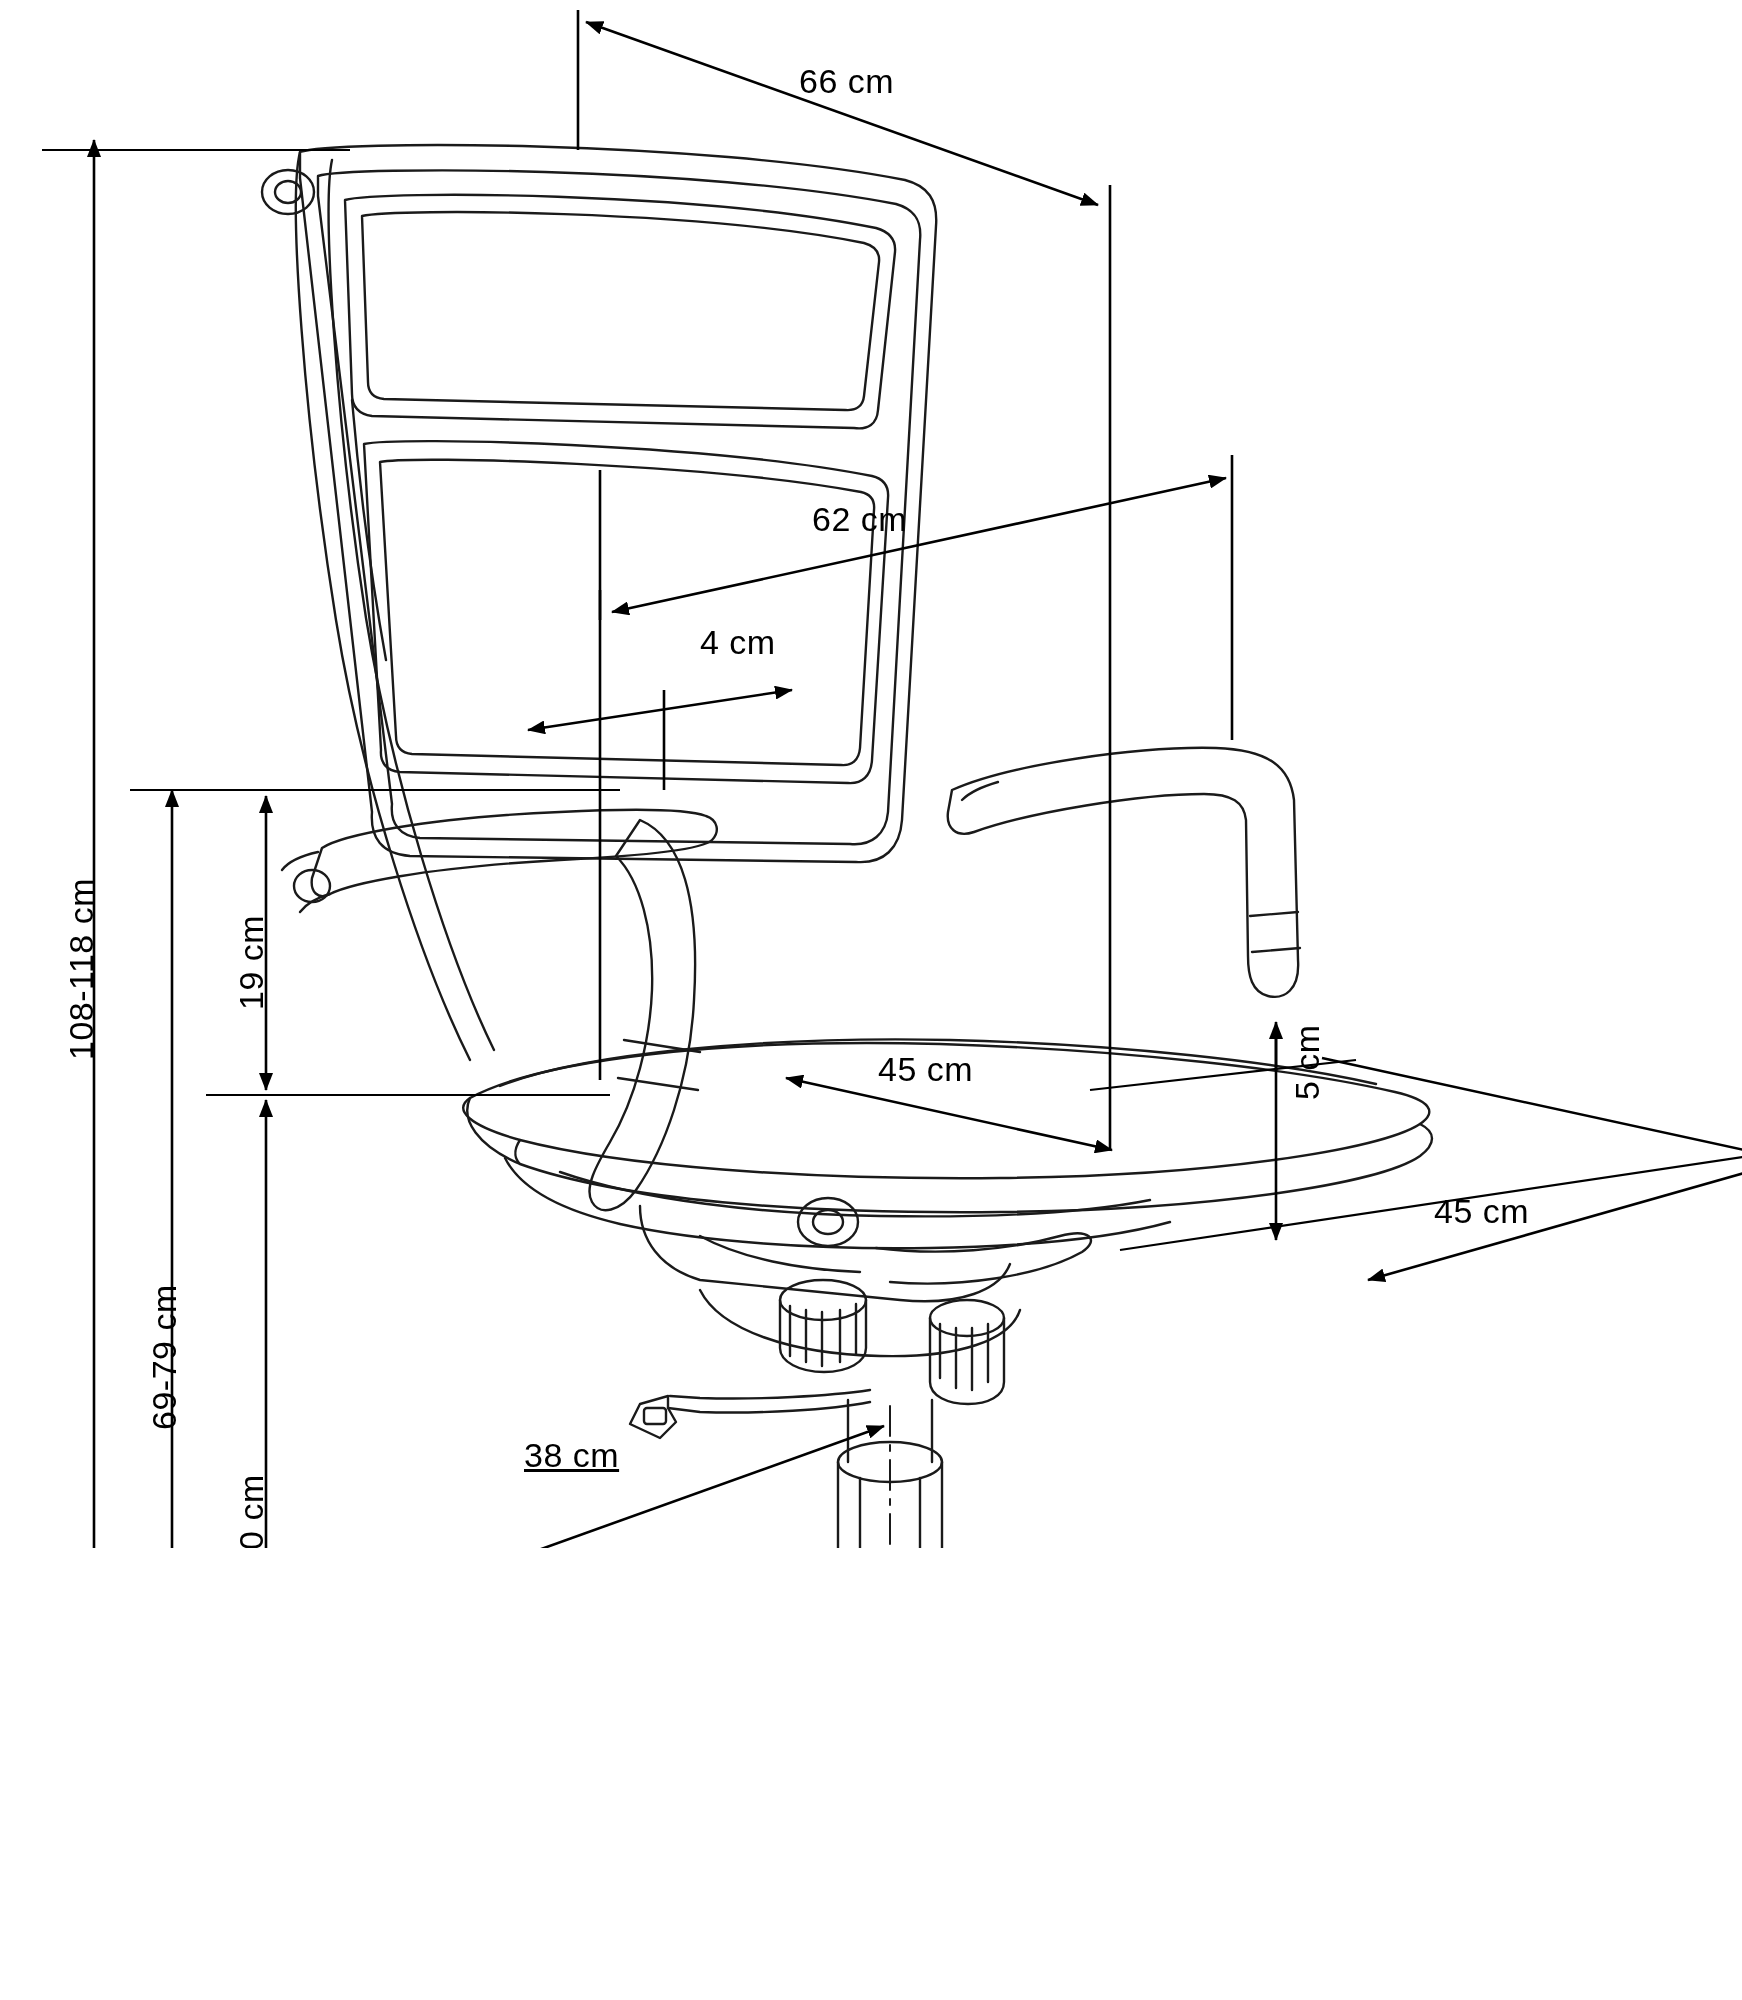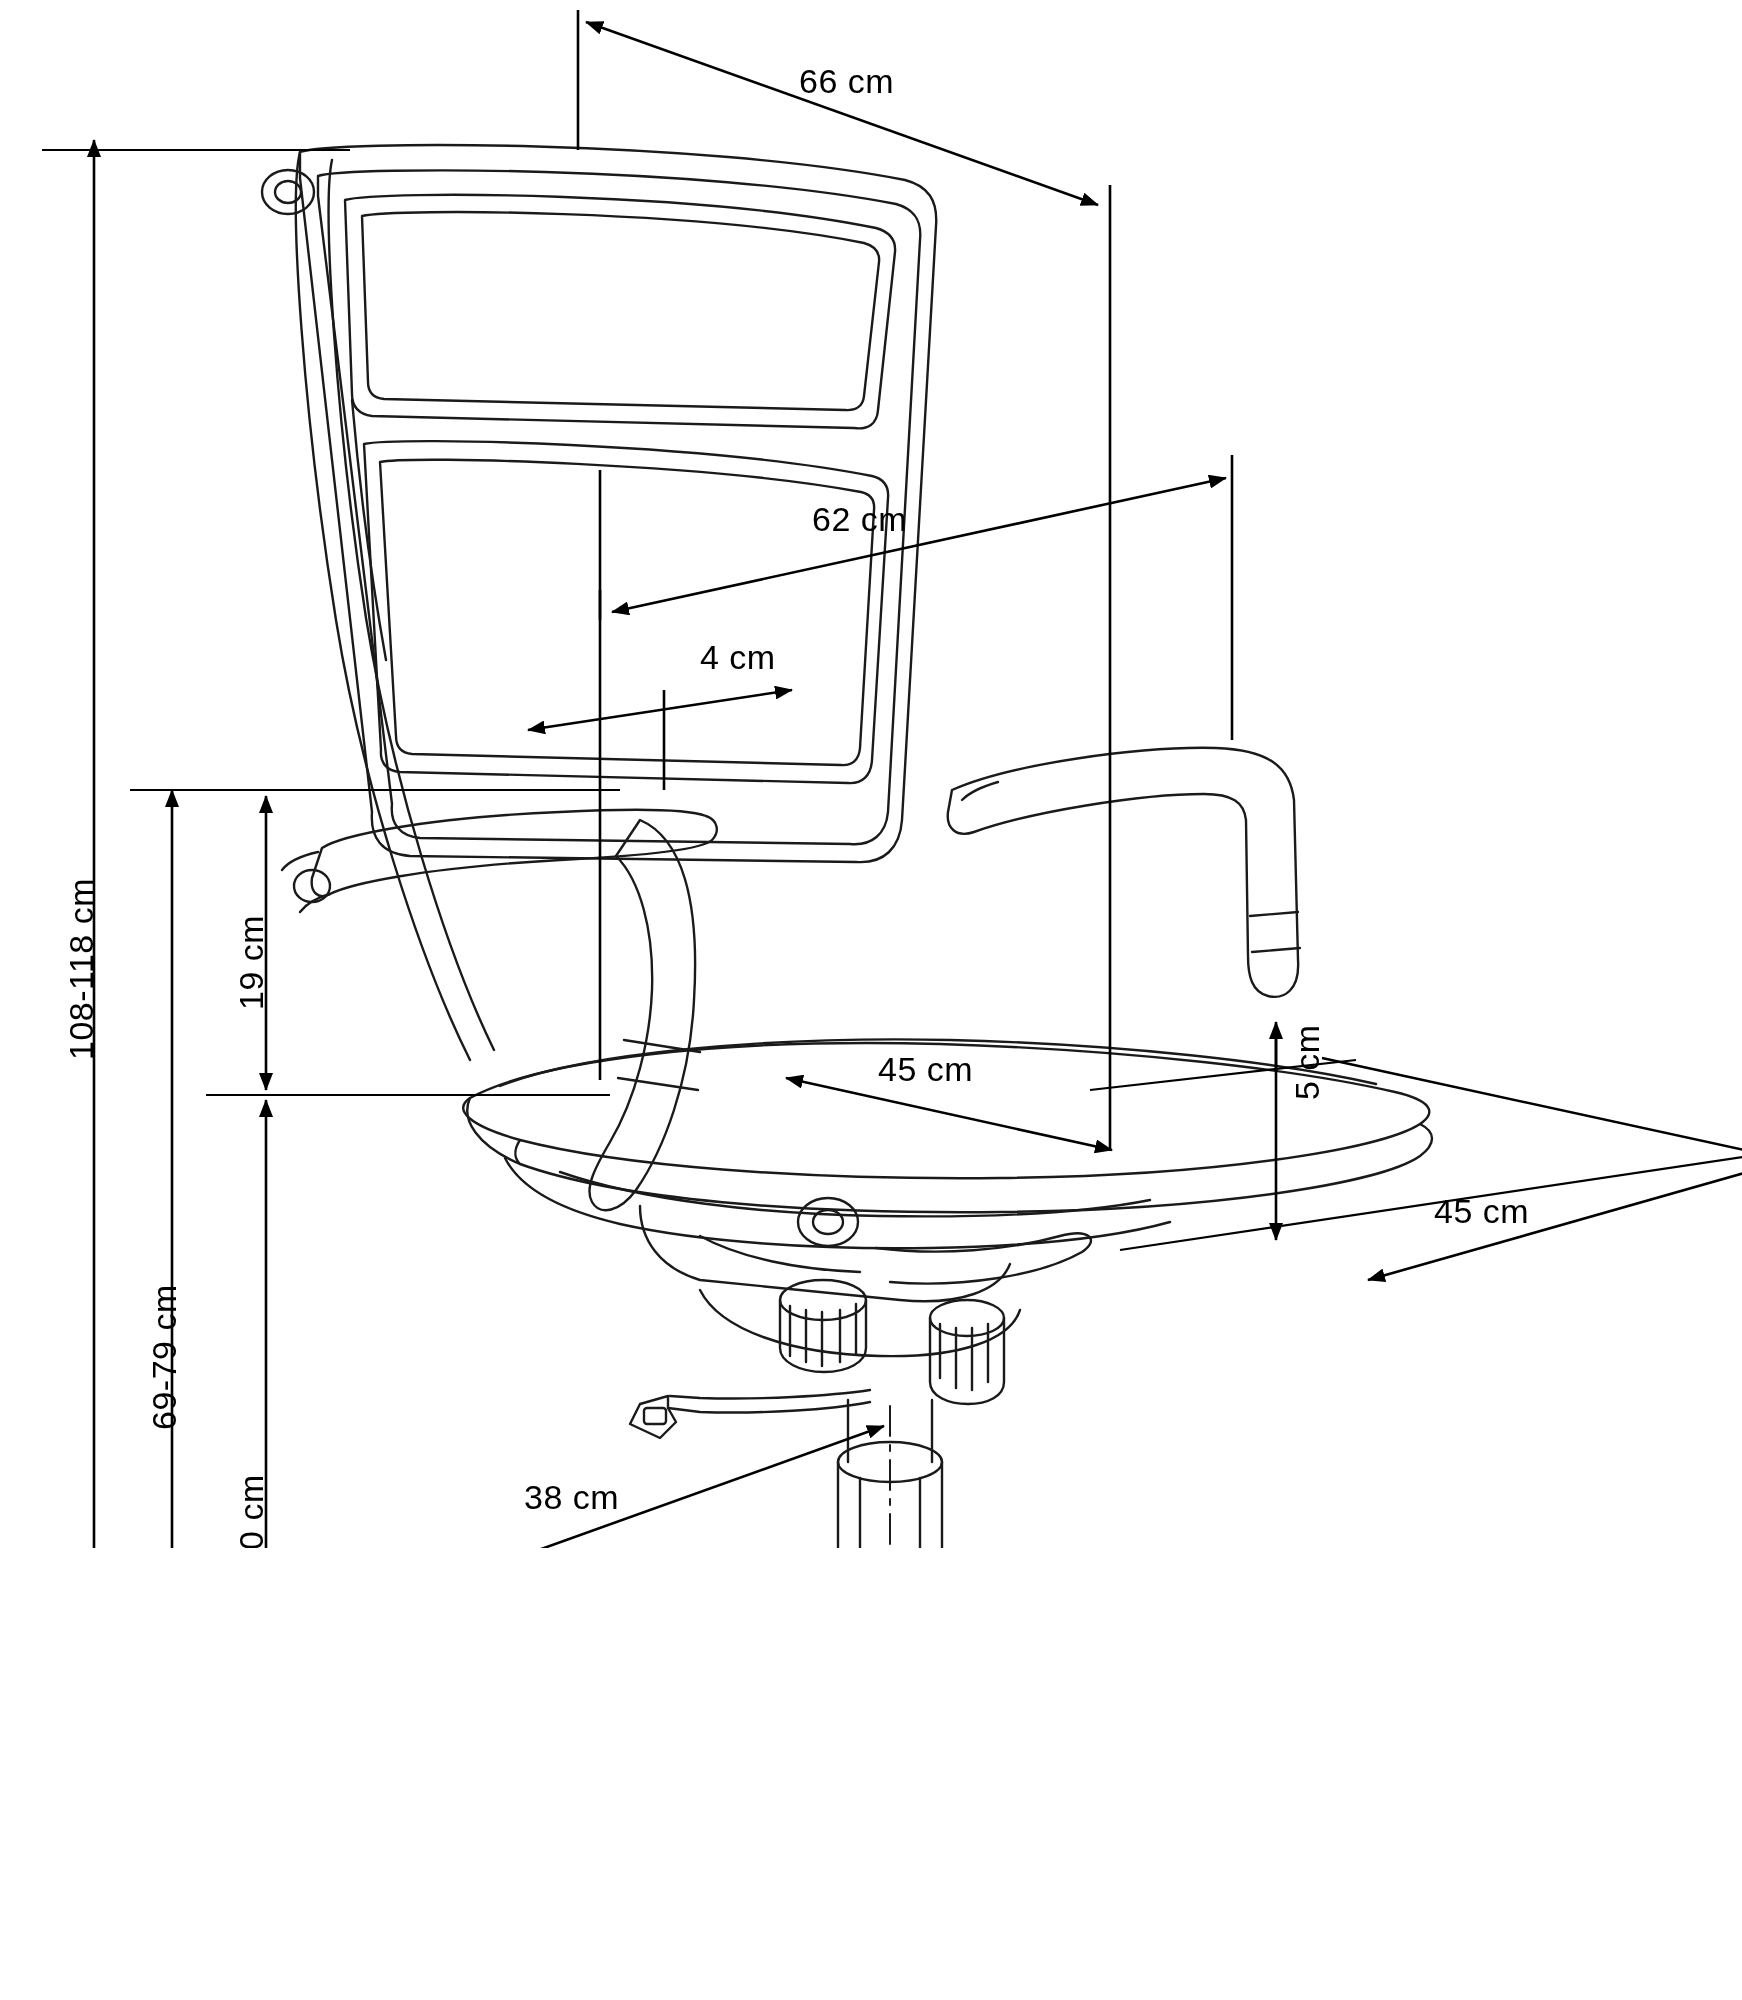--- a/index.html
+++ b/index.html
@@ -315,29 +315,29 @@
       <path d="M266,796 L266,1090" marker-start="url(#arrowStart)" marker-end="url(#arrowEnd)"></path>
 
       <path d="M266,1100 L266,1912" marker-start="url(#arrowStart)" marker-end="url(#arrowEnd)"></path>
     </g>
   </svg>
 
   <div class="dim-label" style="left:799px; top:62px;">66 cm</div>
 
   <div class="dim-label" style="left:812px; top:500px;">62 cm</div>
 
-  <div class="dim-label" style="left:700px; top:638px;">4 cm</div>
+  <div class="dim-label" style="left:700px; top:623px;">4 cm</div>
 
   <div class="dim-label" style="left:878px; top:1050px;">45 cm</div>
 
   <div class="dim-label" style="left:1434px; top:1192px;">45 cm</div>
 
   <div class="dim-label rot90" style="left:1288px; top:1100px;">5 cm</div>
 
-  <div class="dim-label" style="left:524px; top:1478px;">38 cm</div>
+  <div class="dim-label" style="left:524px; top:1436px;text-decoration:underline;">38 cm</div>
 
   <div class="dim-label rot90" style="left:62px; top:1060px;">108-118 cm</div>
 
   <div class="dim-label rot90" style="left:145px; top:1430px;">69-79 cm</div>
 
   <div class="dim-label rot90" style="left:232px; top:1620px;">50-60 cm</div>
 
   <div class="dim-label rot90" style="left:232px; top:1010px;">19 cm</div>
 
 </div>

